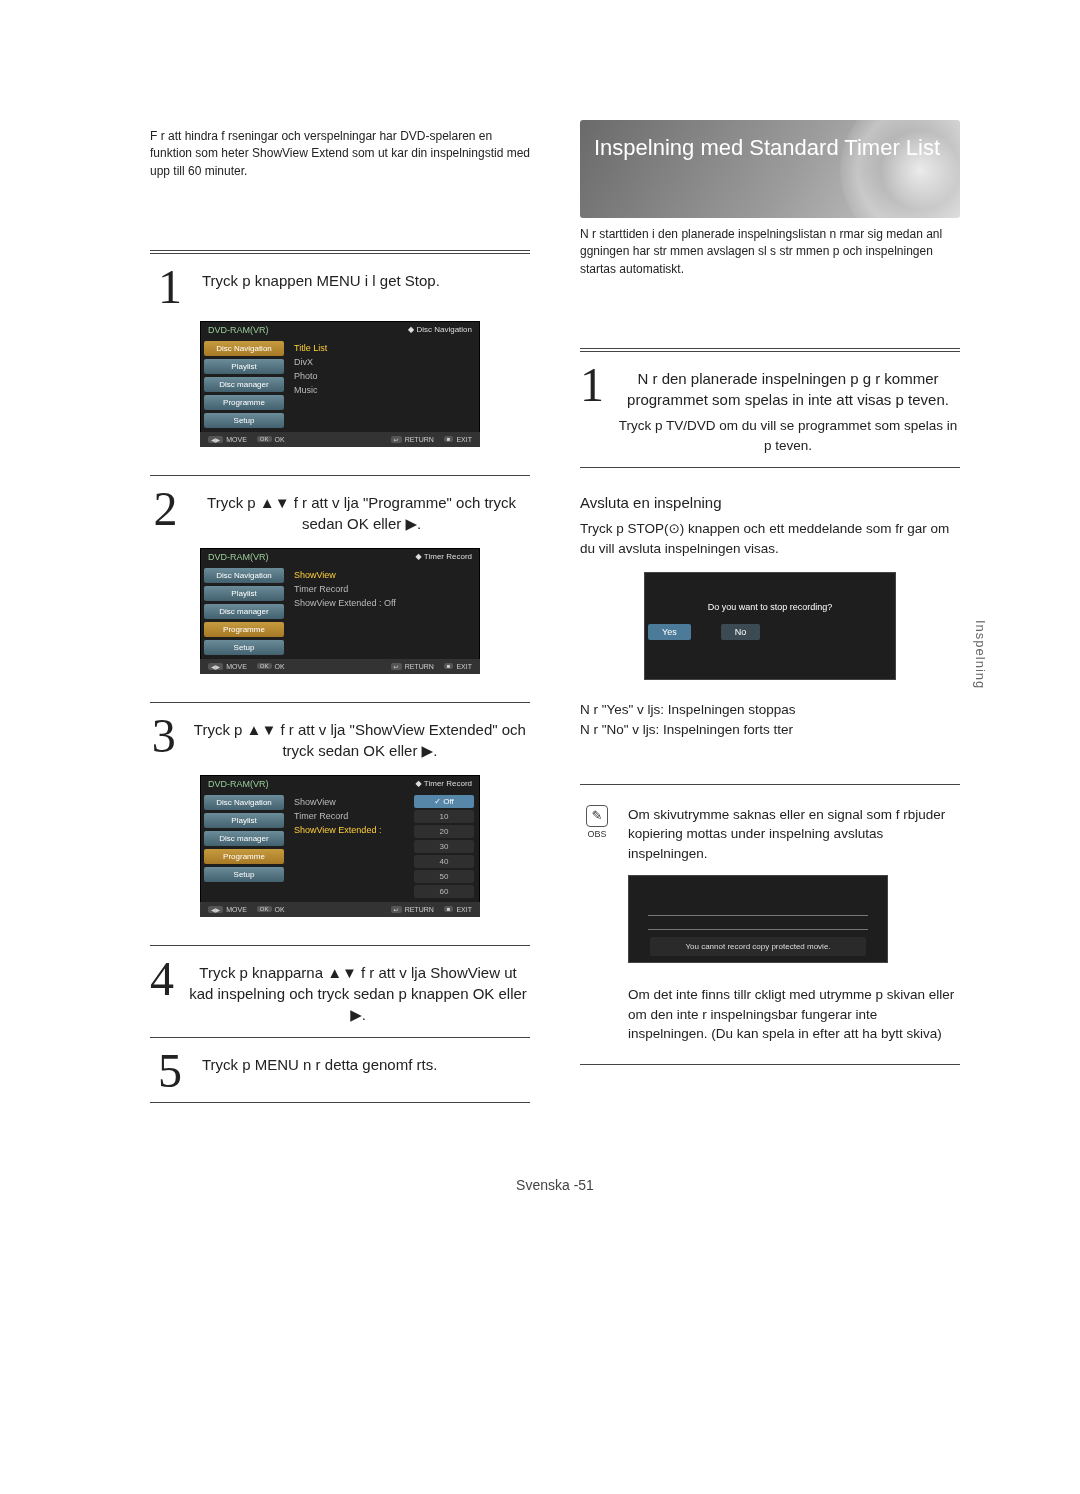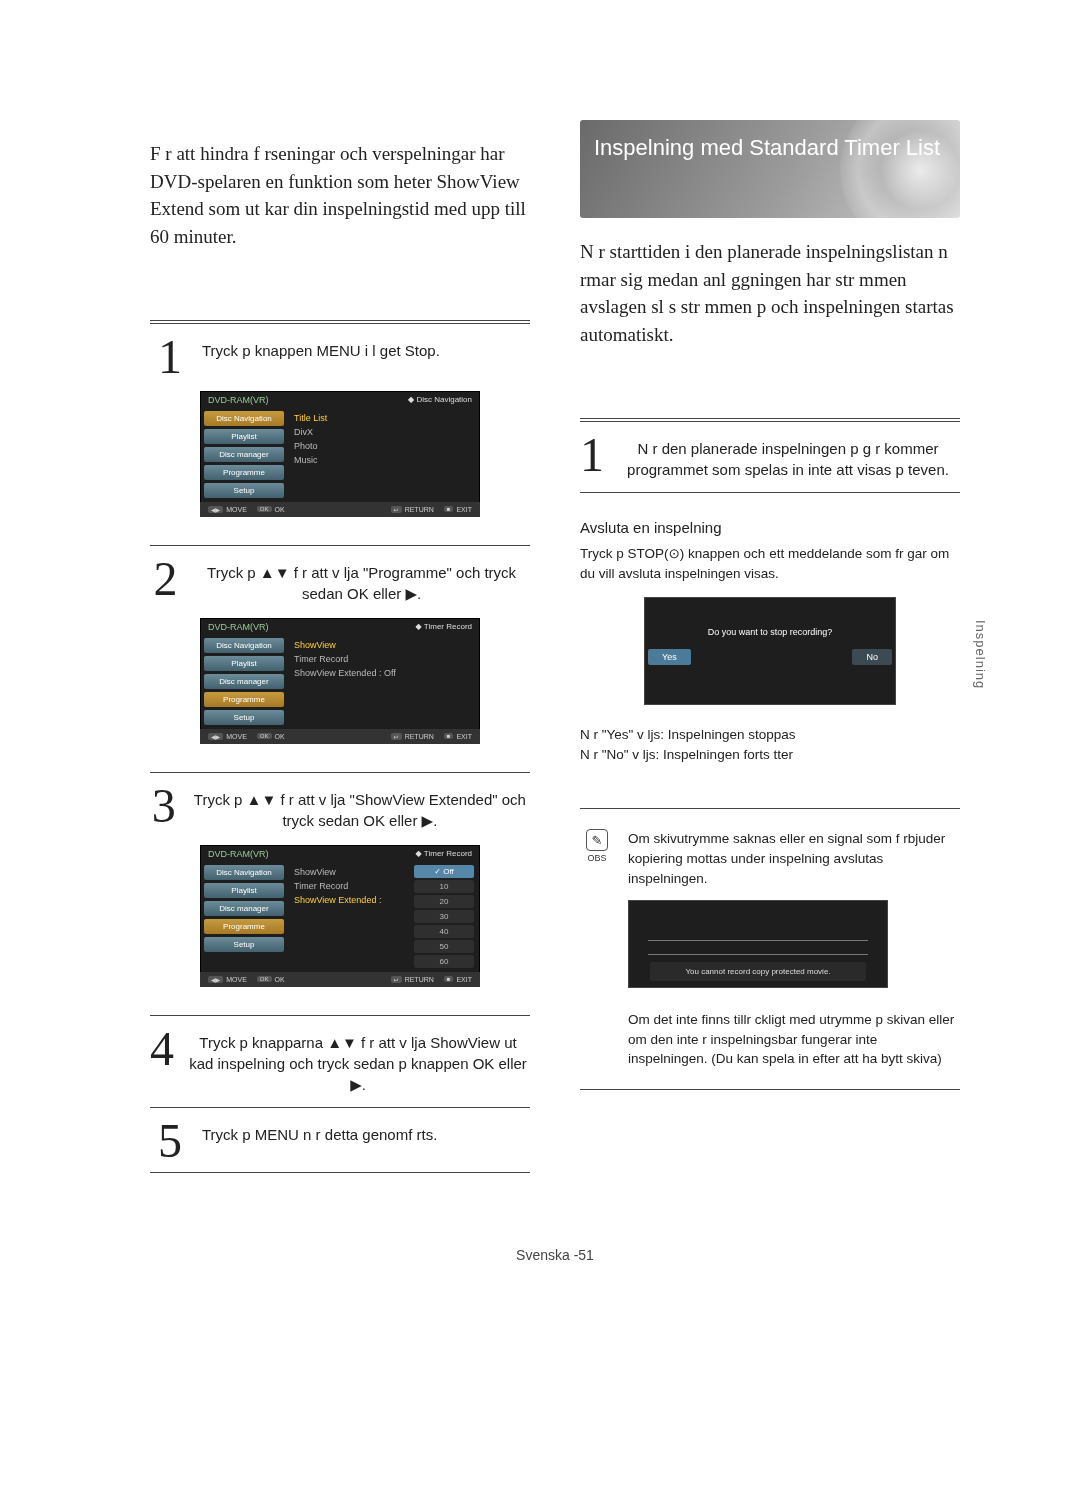--- a/index.html
+++ b/index.html
@@ -2,21 +2,21 @@
 <html><head>
 <meta charset="utf-8">
 <style>
   * { box-sizing: border-box; margin: 0; padding: 0; }
   body { background: #fff; font-family: Arial, Helvetica, sans-serif; color: #222; width: 1080px; margin: 0 auto; }
   .page { padding: 120px 120px 60px 150px; position: relative; }
   .columns { display: flex; gap: 50px; }
   .col { flex: 1; }
   .section-header { background: linear-gradient(120deg, #6a6a6a 0%, #9b9b9b 55%, #cfcfcf 100%); color: #fff; font-size: 22px; padding: 14px 14px; border-radius: 3px; line-height: 1.25; position: relative; overflow: hidden; min-height: 98px; display: flex; align-items: flex-start; }
   .section-header .disc { position: absolute; right: -40px; top: -30px; width: 160px; height: 160px; border-radius: 50%; background: radial-gradient(circle at 50% 50%, rgba(255,255,255,0.7) 0%, rgba(255,255,255,0.05) 35%, rgba(255,255,255,0.3) 55%, rgba(255,255,255,0.0) 75%); }
-  .intro { font-size: 19px; line-height: 1.45; margin-top: 20px; margin-bottom: 70px; font-family: Liberation Serif, serif; }
+  .intro { font-size: 12px; line-height: 1.45; margin-top: 8px; margin-bottom: 70px; }
   .hr { border: 0; border-top: 1px solid #444; margin: 12px 0 0 0; }
   .dblhr { height: 4px; border-top:1px solid #444; border-bottom:1px solid #444; margin: 18px 0 14px 0; }
   .hrthin { border: 0; border-top: 1px solid #444; margin: 10px 0 14px 0; }
   .step { display: flex; align-items: flex-start; gap: 12px; margin-bottom: 12px; }
   .step-num { font-size: 48px; line-height: 0.8; font-weight: 400; font-family: Georgia, serif; width: 40px; text-align: center;}
   .step-text { font-size: 15px; line-height: 1.4; padding-top: 2px; text-align: center; }
   .step-text .sub { font-size: 13.5px; line-height: 1.45; display:block; margin-top:6px; }
   .osd { background: #1e1e1e; color: #dcdcdc; width: 280px; margin: 14px auto 0 auto; box-shadow: inset 0 0 0 1px #000; font-size: 9px; }
   .osd-head { display:flex; justify-content:space-between; align-items:center; padding: 4px 8px 2px 8px; color:#8aa; }
   .osd-head .left { color:#9c9; }
@@ -29,21 +29,21 @@
   .menuitem { color:#bbb; padding:2px 0; }
   .menuitem.sel { color:#ffcf3a; }
   .submenu { display:flex; flex-direction:column; gap:2px; }
   .submenu .rowitem { background:#2f2f2f; color:#bbb; padding:2px 8px; border-radius:2px; width:60px; margin-left:auto; font-size:8px; text-align:center;}
   .submenu .rowitem.sel { background:#5686a8; color:#fff; }
   .osd-foot { display:flex; gap:10px; padding:4px 8px; background:#333; color:#cfcfcf; font-size:7px; align-items:center;}
   .osd-foot span { display:flex; align-items:center; gap:3px;}
   .osd-foot .key { background:#555; border-radius:2px; padding:0 3px; font-size:6px;}
   .dialog-box { background:#1e1e1e; color:#fff; width:252px; margin:14px auto 0; padding:30px 4px 40px; box-shadow: 0 0 0 1px #444 inset;}
   .dialog-msg { text-align:center; font-size:9px; margin-bottom:12px;}
-  .dialog-btns { display:flex; gap:30px; justify-content:space-between;}
+  .dialog-btns { display:flex; gap:30px; justify-content:flex-start;}
   .dialog-btn { background:#4c7b99; color:#fff; padding:3px 14px; font-size:9px; border-radius:2px;}
   .dialog-btn.no { background:#3c4a53; }
   .subhead { font-size:15px; margin: 26px 0 8px 0; }
   .bodytxt { font-size:13.5px; line-height:1.45; }
   .obs-wrap { display:flex; gap:14px; margin-top:20px; align-items:flex-start;}
   .obs-mark { display:flex; flex-direction:column; align-items:center; font-size:9px; color:#333; width:34px;}
   .obs-mark .circ { width:22px; height:22px; border:1.5px solid #555; border-radius:4px; display:flex; align-items:center; justify-content:center; font-size:13px; margin-bottom:2px;}
   .copyprotect { margin:12px 0 0 0; background:#1e1e1e; width:260px; height:88px; position:relative; box-shadow: inset 0 0 0 1px #444;}
   .copyprotect .bar { position:absolute; left:20px; right:20px; height:1px; background:#777;}
   .copyprotect .bar.b1{ top:40px;} .copyprotect .bar.b2{ top:54px;}
@@ -224,20 +224,21 @@
         <span>Inspelning med Standard Timer List</span>
         <div class="disc"></div>
       </div>
       <p class="intro">N r starttiden i den planerade inspelningslistan n rmar sig medan anl ggningen har str mmen avslagen sl s str mmen p  och inspelningen startas automatiskt.</p>
 
       <div class="dblhr"></div>
       <div class="step">
         <div class="step-num">1</div>
         <div class="step-text">
           <span>N r den planerade inspelningen p g r kommer programmet som spelas in inte att visas p  teven.</span>
+          <span class="sub">Tryck p  TV/DVD om du vill se programmet som spelas in p  teven.</span>
         </div>
       </div>
       <hr class="hrthin">
 
       <div class="subhead">Avsluta en inspelning</div>
       <p class="bodytxt">Tryck p  STOP(⊙) knappen och ett meddelande som fr gar om du vill avsluta inspelningen visas.</p>
 
       <div class="dialog-box">
         <div class="dialog-msg">Do you want to stop recording?</div>
         <div class="dialog-btns">

